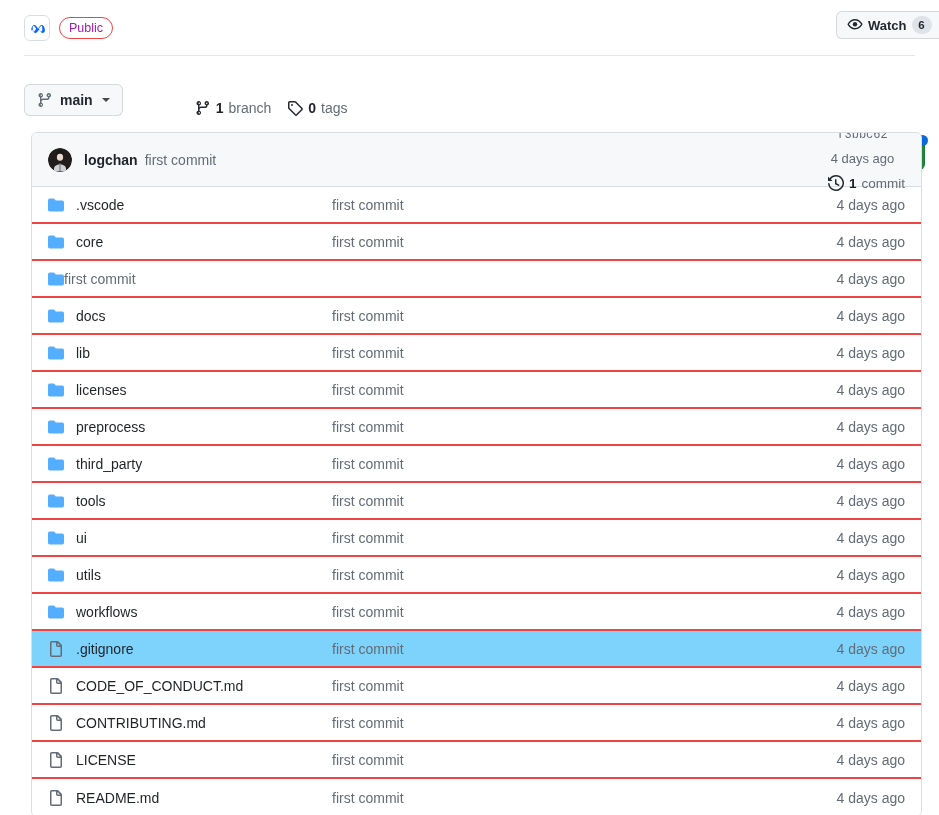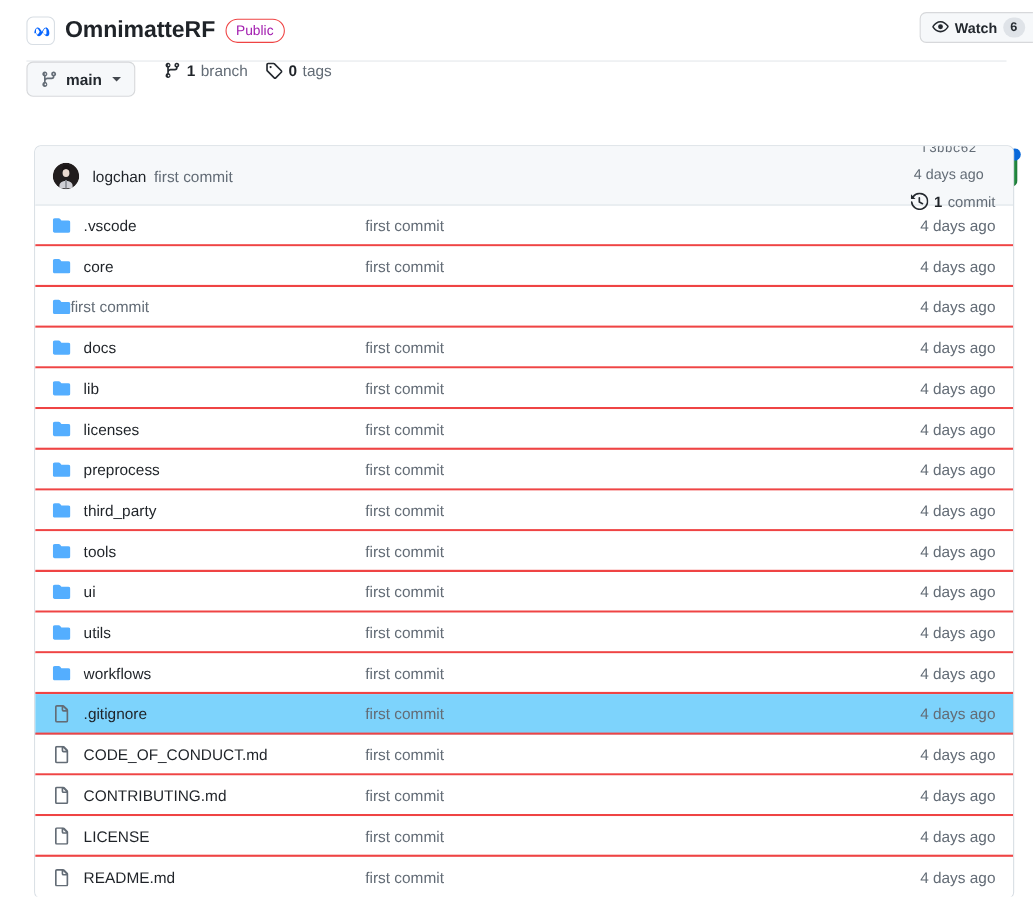--- a/index.html
+++ b/index.html
@@ -125,21 +125,22 @@
     height: 1px;
     background: #e4e8ec;
   }
 
   
   .toolbar {
     position: relative;
     height: 60px;
     padding: 0 24px;
     display: flex;
-    align-items: flex-start;
+    align-items: flex-end;
+    gap: 46px;
   }
 
   .branch-select {
     display: flex;
     align-items: center;
     gap: 7px;
     height: 32px;
     padding: 0 12px;
     background: #f6f8fa;
     border: 1px solid rgba(31,35,40,0.15);
@@ -236,21 +237,21 @@
     border-radius: 50%;
     flex: 0 0 auto;
     overflow: hidden;
     background: #dbd8d6;
     position: relative;
   }
 
   .commit-author {
     margin-left: 12px;
     font-size: 14px;
-    font-weight: 400;
+    font-weight: 700;
     color: #1f2328;
   }
 
   .commit-msg {
     margin-left: 7px;
     font-size: 14px;
     color: #636c76;
   }
 
   .commit-right {
@@ -335,21 +336,20 @@
 
 <div class="page">
 
   <div class="repo-header">
     <div class="repo-title-wrap">
       <span class="owner-logo">
         <svg width="17" height="17" viewBox="0 0 24 24" aria-hidden="true">
           <path d="M3.2 14.3c0-3.6 1.9-7.1 4.3-7.1 1.4 0 2.5 1 4 3.2.4.6.8 1.3 1.3 2.1.5-.8.9-1.5 1.3-2.1 1.5-2.2 2.6-3.2 4-3.2 2.4 0 4.3 3.5 4.3 7.1 0 2.4-1.2 3.9-3.1 3.9-1.5 0-2.7-.9-4.2-3.3l-.9-1.5-.9 1.5c-1.5 2.4-2.7 3.3-4.2 3.3-1.9 0-3.1-1.5-3.1-3.9zm2.1-.1c0 1.3.5 2 1.2 2 .8 0 1.5-.6 2.7-2.5l.8-1.3-.8-1.3C8 9.1 7.3 8.5 6.5 8.5c-.7 0-1.2.7-1.2 2v3.7zm13.4 0v-3.7c0-1.3-.5-2-1.2-2-.8 0-1.5.6-2.7 2.6l-.8 1.3.8 1.3c1.2 1.9 1.9 2.5 2.7 2.5.7 0 1.2-.7 1.2-2z" fill="#0866ff"></path>
         </svg>
       </span>
-      <span class="repo-name">OmnimatteRF</span>
       <span class="visibility-badge">Public</span>
     </div>
 
     <div class="header-actions">
       <div class="watch-btn">
         <span style="display:flex;">
           <svg width="16" height="16" viewBox="0 0 16 16" aria-hidden="true">
             <path fill="#24292f" d="M8 2c-3 0-5.6 1.9-7.3 4.7a1.3 1.3 0 0 0 0 1.3C2.4 10.6 5 12.5 8 12.5s5.6-1.9 7.3-4.7a1.3 1.3 0 0 0 0-1.3C13.6 3.9 11 2 8 2Zm0 1.5c2.4 0 4.6 1.5 6.1 3.8C12.6 9.6 10.4 11 8 11S3.4 9.6 1.9 7.3C3.4 5 5.6 3.5 8 3.5Z"></path>
             <circle cx="8" cy="7.3" r="2.2" fill="#24292f"></circle>
           </svg>

